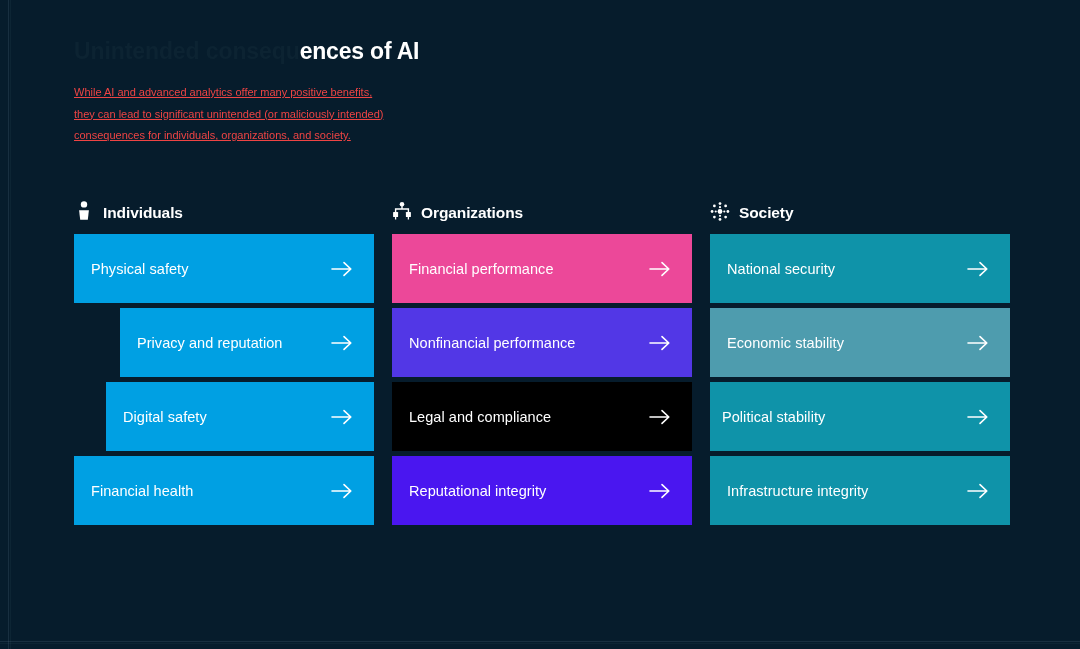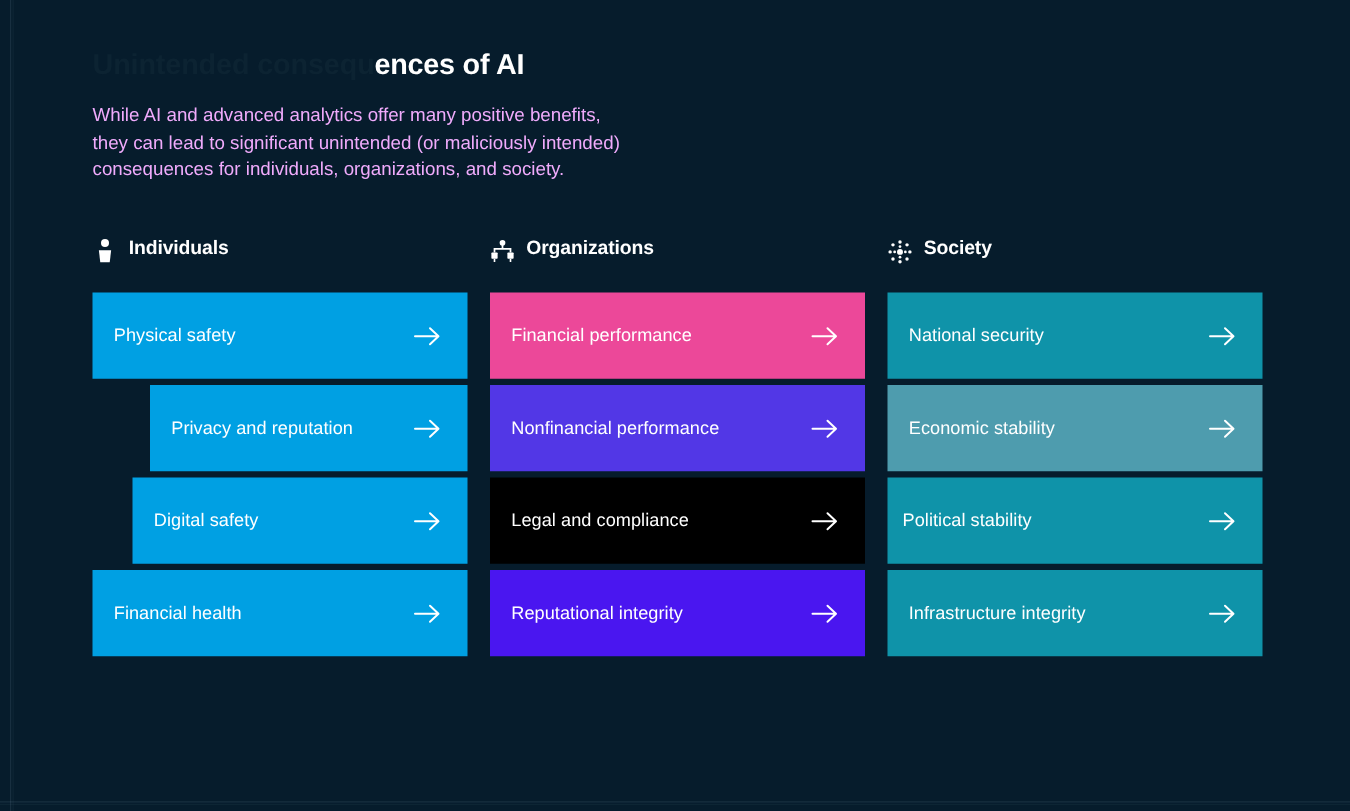--- a/index.html
+++ b/index.html
@@ -53,39 +53,40 @@
     font-size:23px; font-weight:bold;
     color:#ffffff;
     letter-spacing:-0.2px;
     white-space:pre;
   }
 
   .subtitle {
     position:absolute;
     left:74px; top:82px;
     width:600px;
-    font-size:15px;
+    font-size:11px;
     line-height:21.5px;
-    color:#f0abfc;
+    color:#ef4444;
     font-weight:normal;
+    text-decoration:underline;
   }
   .subtitle div { white-space:pre; }
 
   
   .columns {
     position:absolute;
     left:74px; top:190px;
     width:936px;
     display:flex;
     gap:18px;
   }
   .column { width:300px; }
 
   .col-header {
-    display:flex; align-items:flex-start;
+    display:flex; align-items:flex-end;
     gap:9px;
     height:32px;
     margin-bottom:12px;
   }
   .col-header .icon-box {
     width:20px; height:22px;
     display:flex; align-items:center; justify-content:center;
     flex:0 0 20px;
   }
   .col-header .col-title {

